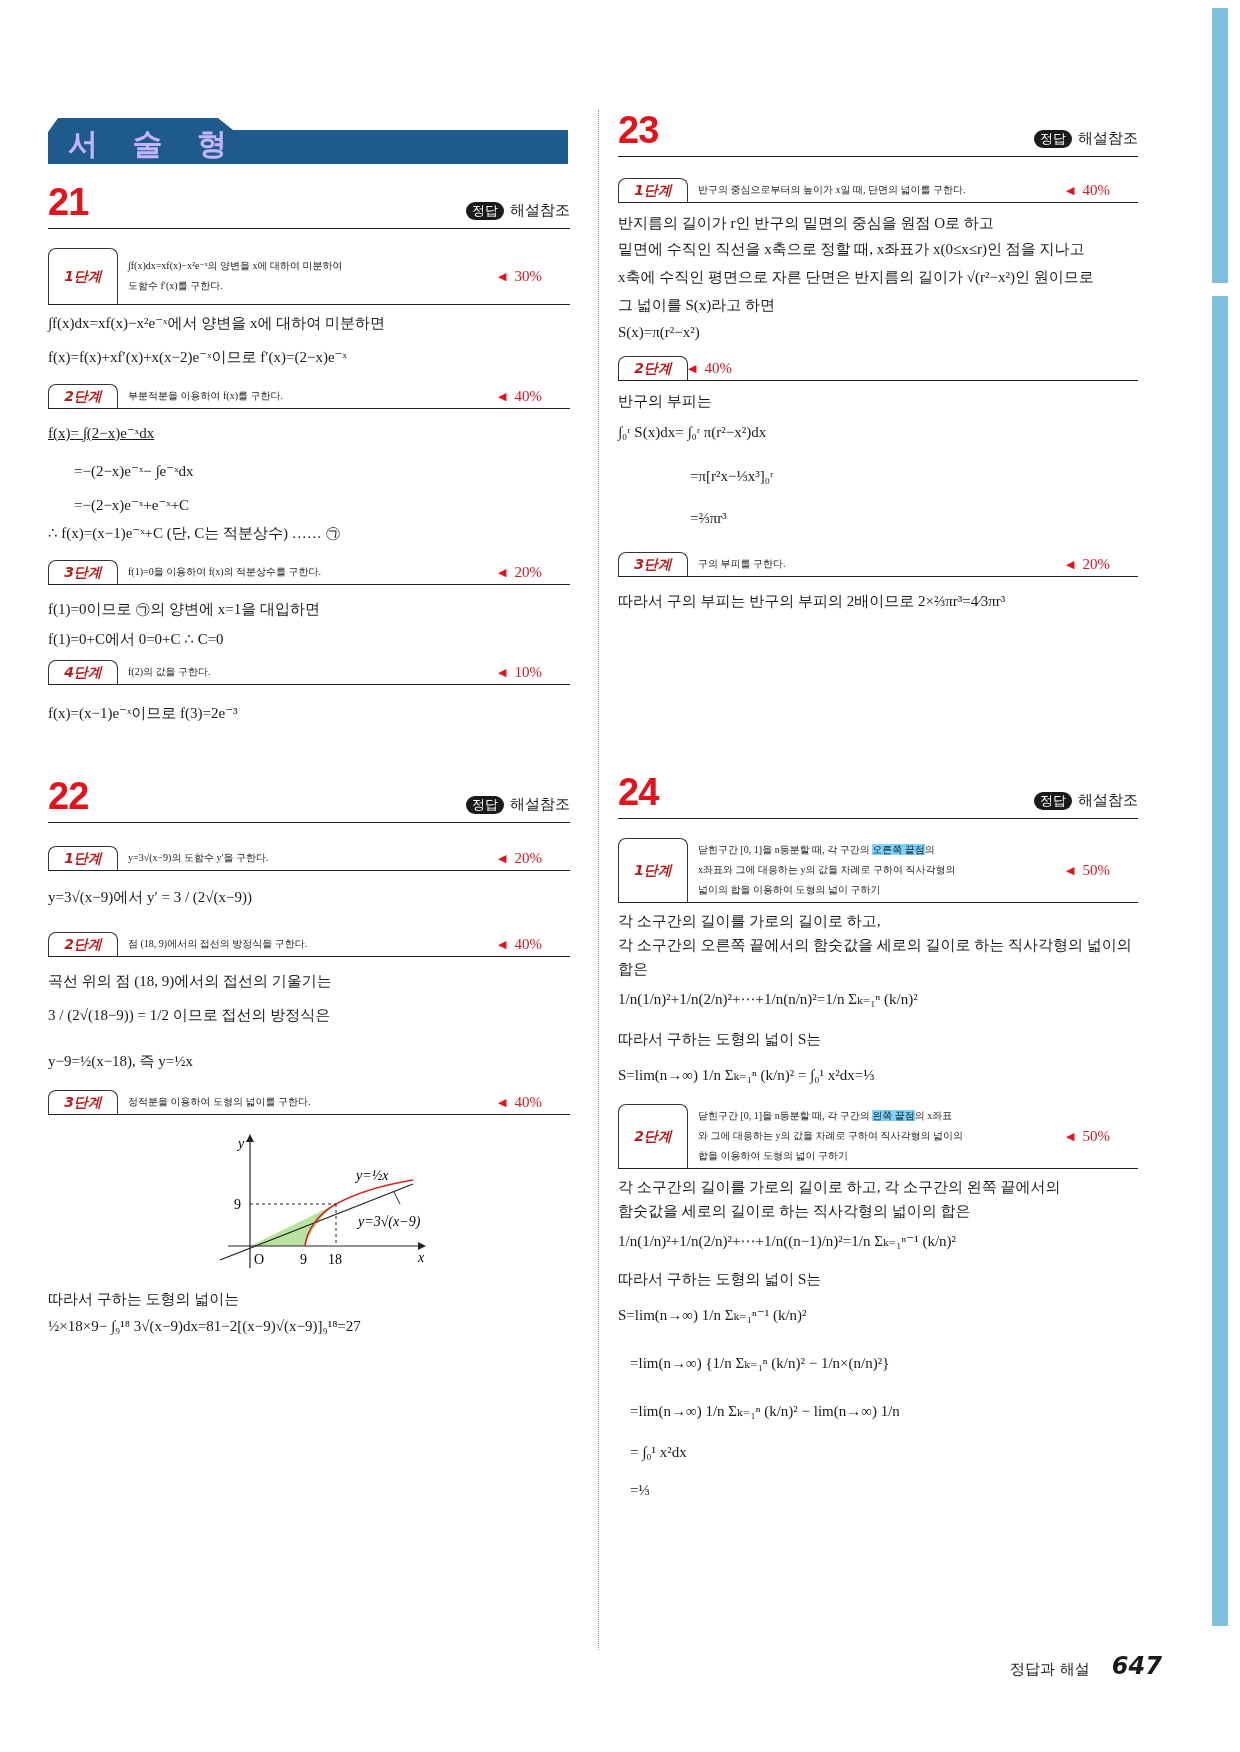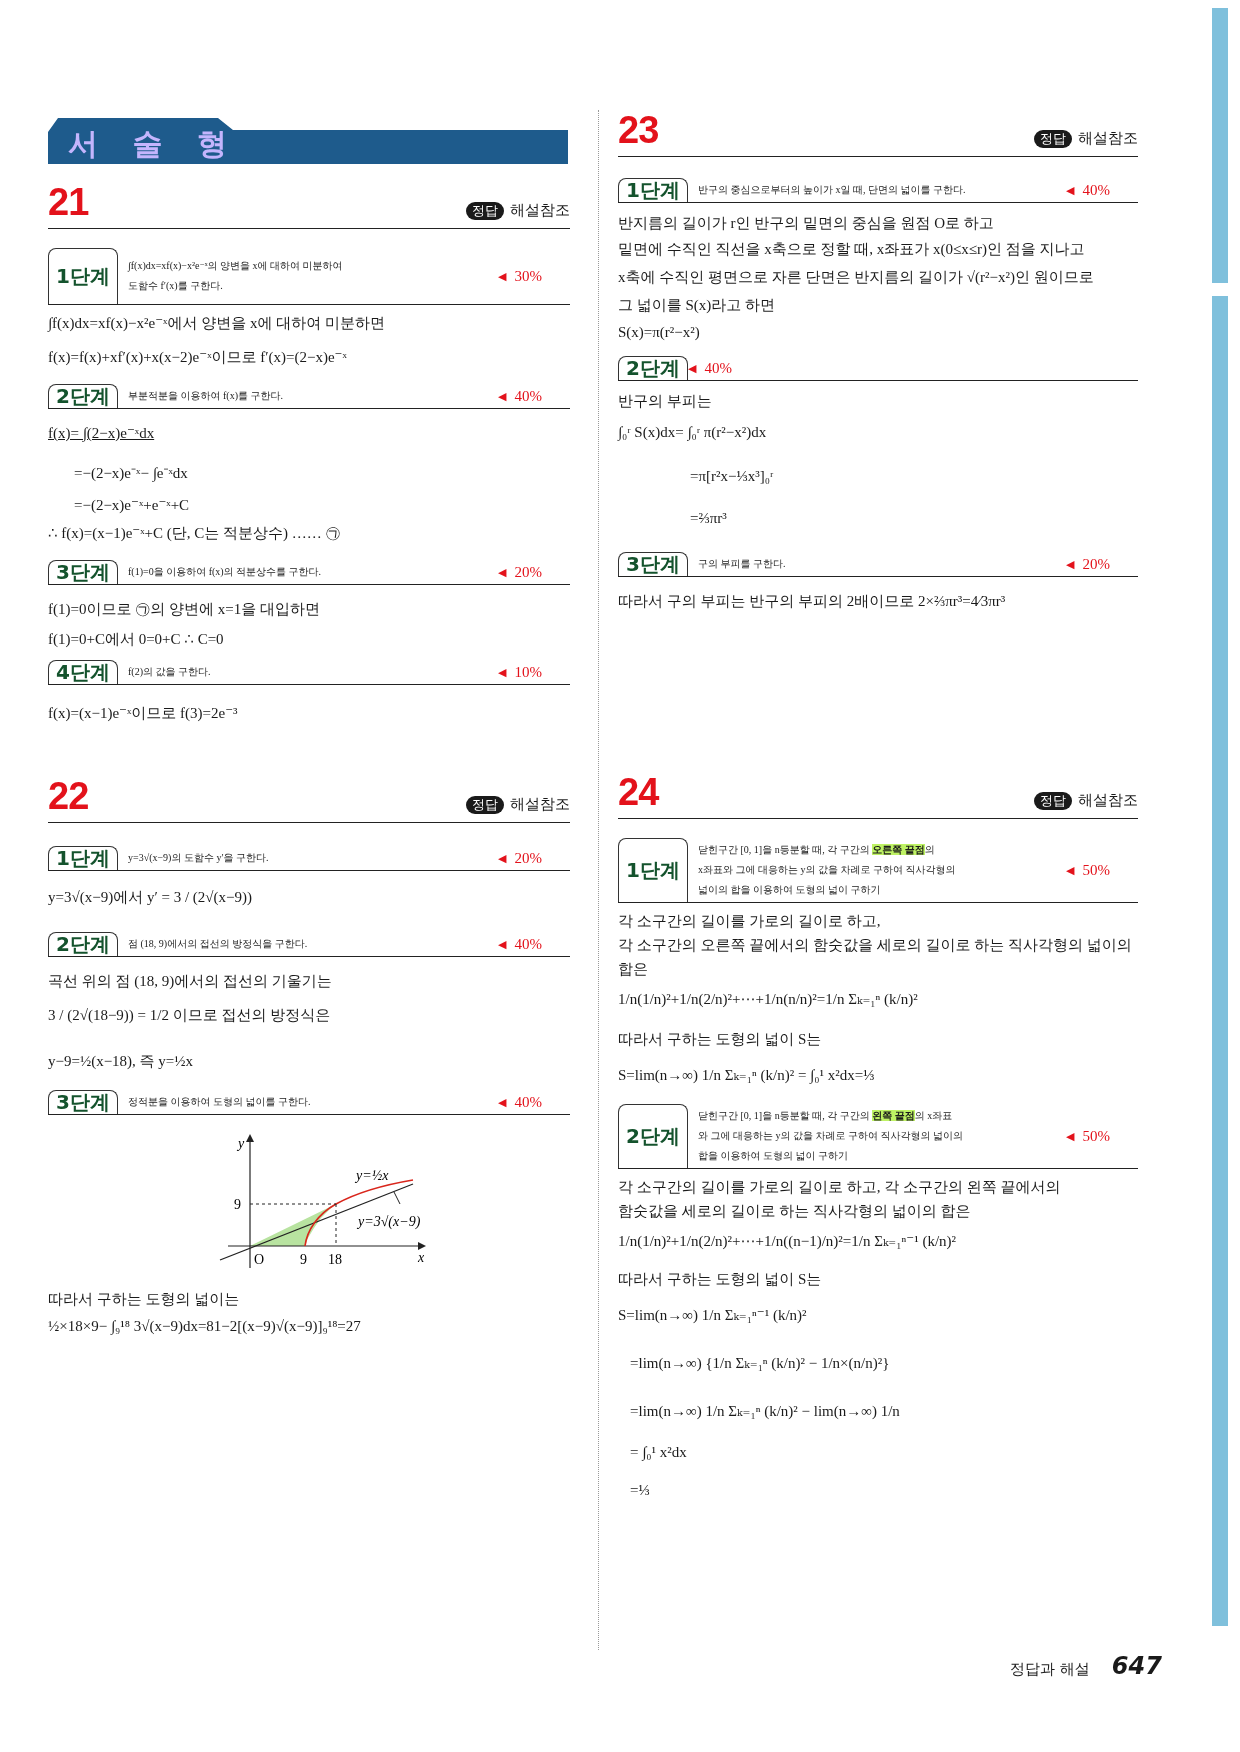--- a/index.html
+++ b/index.html
@@ -23,28 +23,28 @@
   .section-banner span {
     position:absolute; left:20px; top:6px; color:#c4b5fd; font-size:30px; font-weight:bold; letter-spacing:12px;
   }
   .qhead { position:absolute; height:50px; border-bottom:1.5px solid #222; }
   .qnum { position:absolute; left:0; bottom:4px; color:#e3121b; font-size:38px; font-weight:bold; font-family:"Liberation Sans", sans-serif; letter-spacing:-1px; }
   .answer-ref { position:absolute; right:0; bottom:8px; font-size:15px; }
   .answer-badge { display:inline-block; background:#1a1a1a; color:#fff; border-radius:10px; padding:0 6px; font-size:13px; margin-right:6px; }
   .step { position:absolute; display:flex; align-items:stretch; border-bottom:1.5px solid #222; }
   .step-tag {
     border:1.2px solid #333; border-bottom:none; border-radius:8px 8px 0 0;
-    color:#14532d; font-weight:bold; font-size:20px;
-    display:flex; align-items:center; justify-content:center; width:68px; flex:none;
+    color:#b91c1c; font-weight:bold; font-size:14px;
+    display:flex; align-items:center; justify-content:center; width:68px; flex:none;font-style:italic;
   }
   .step-text { flex:1; padding-left:10px; font-size:10px; display:flex; flex-direction:column; justify-content:center; line-height:20px; }
   .step-pct { color:#e3121b; font-size:15px; width:72px; flex:none; display:flex; align-items:center; }
   .step-pct .arrow { font-size:11px; margin-right:8px; }
   .line { position:absolute; font-size:15px; white-space:nowrap; }
-  .hl { background:#bef264; font-weight:bold; }
+  .hl { background:#7dd3fc; font-weight:normal; }
   .graph { position:absolute; }
   .footer { position:absolute; left:1010px; top:1652px; font-size:15px; }
   .footer .pg { font-size:24px; font-weight:bold; margin-left:22px; font-style:italic; }
 </style>
 </head>
 <body>
 
 <div class="side-tab"></div>
 <div class="side-tab2"></div>
 
@@ -80,21 +80,21 @@
   <div class="step" style="top:384px;width:522px;height:24px;">
     <div class="step-tag">2단계</div>
     <div class="step-text serif">부분적분을 이용하여 f(x)를 구한다.</div>
     <div class="step-pct">
         <span class="arrow">◀</span>
         <span class="serif">40%</span>
       </div>
   </div>
 
   <div class="line serif" style="top:424px;left:0;text-decoration:underline;">f(x)= ∫(2−x)e⁻ˣdx</div>
-  <div class="line serif" style="top:462px;left:26px;font-family:Liberation Serif, serif;">=−(2−x)e⁻ˣ− ∫e⁻ˣdx</div>
+  <div class="line serif" style="top:462px;left:26px;">=−(2−x)e⁻ˣ− ∫e⁻ˣdx</div>
   <div class="line serif" style="top:496px;left:26px;">=−(2−x)e⁻ˣ+e⁻ˣ+C</div>
   <div class="line serif" style="top:524px;left:0;">∴ f(x)=(x−1)e⁻ˣ+C (단, C는 적분상수) …… ㉠</div>
 
   <div class="step" style="top:560px;width:522px;height:24px;">
     <div class="step-tag">3단계</div>
     <div class="step-text serif">f(1)=0을 이용하여 f(x)의 적분상수를 구한다.</div>
     <div class="step-pct">
         <span class="arrow">◀</span>
         <span class="serif">20%</span>
       </div>

